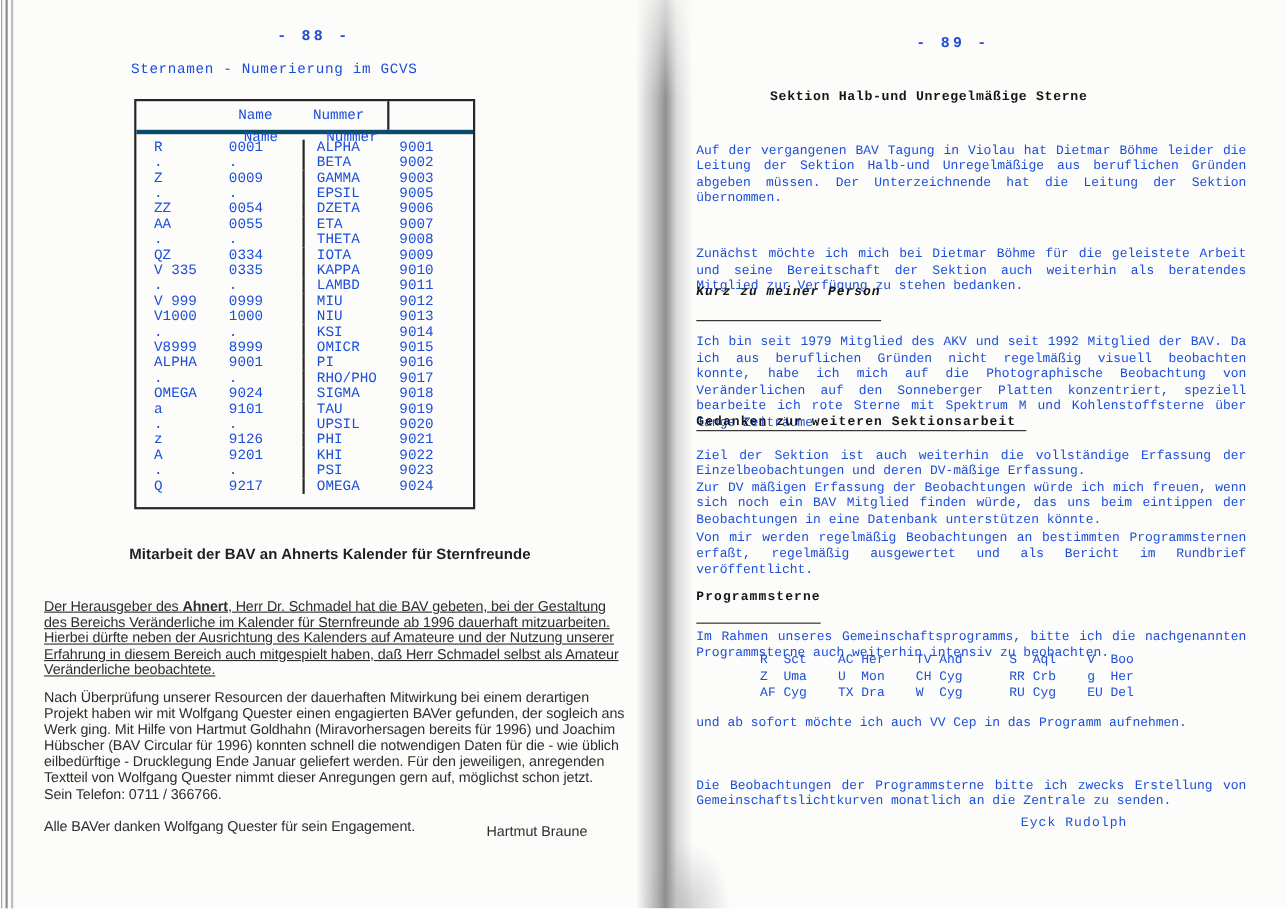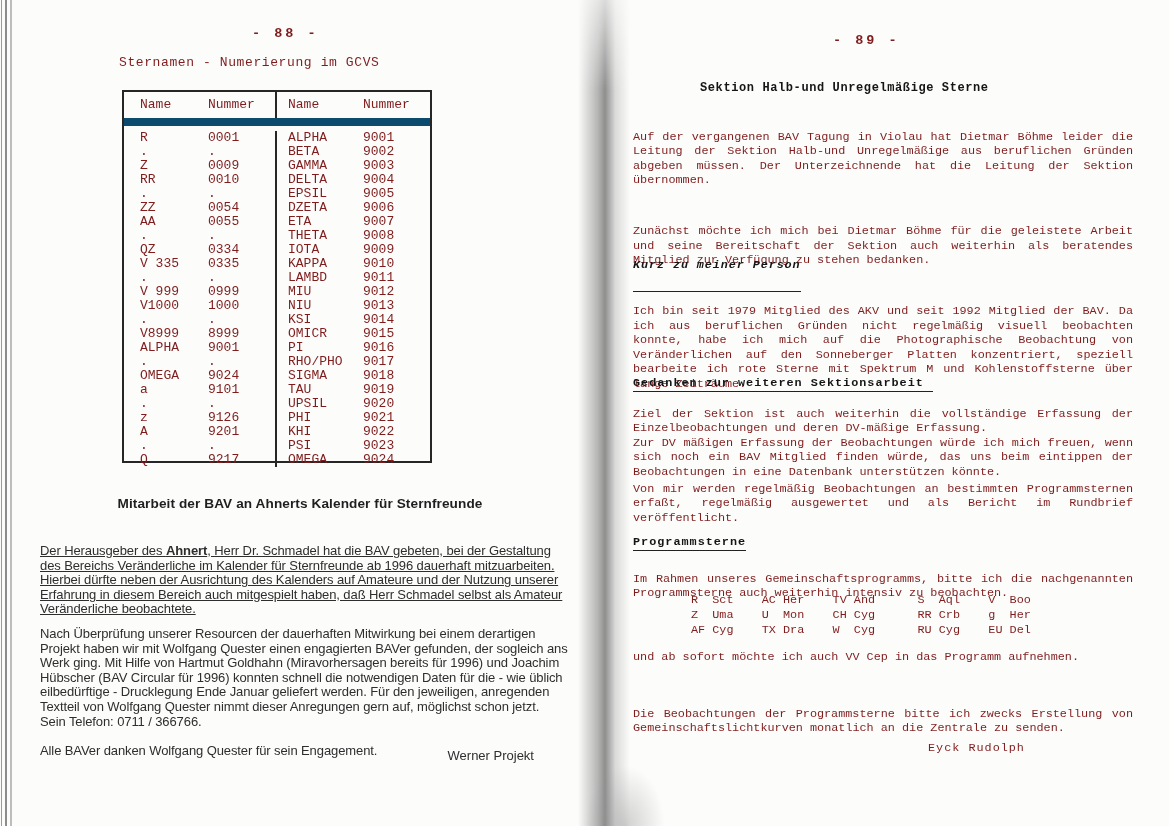--- a/index.html
+++ b/index.html
@@ -1,38 +1,38 @@
 <!DOCTYPE html>
 <html><head>
 <meta charset="utf-8">
 <style>
   html,body{margin:0;padding:0;}
   body{width:1169px;height:826px;position:relative;overflow:hidden;background:#ffffff;}
   .paper{position:absolute;inset:0;background:#fcfcfb;}
-  .mono{font-family:"Liberation Mono","DejaVu Sans Mono",monospace;color:#7f1d1d;}
+  .mono{font-family:"Liberation Mono","DejaVu Sans Mono",monospace;color:#1d4ed8;}
   .sans{font-family:"Liberation Sans","DejaVu Sans",sans-serif;color:#2e2e2e;}
   .abs{position:absolute;}
 
   
   .edge-line{position:absolute;top:0;height:826px;}
   .el1{left:1px;width:1px;background:#9a9a9a;}
   .el2{left:5px;width:2px;background:#8c8c8c;}
   .el3{left:10px;width:2px;background:#bdbdbd;}
   .gutter{position:absolute;left:578px;top:0;width:52px;height:826px;
     background:linear-gradient(90deg,rgba(110,110,110,0) 0%,rgba(95,95,95,0.45) 38%,rgba(75,75,75,0.62) 52%,rgba(120,120,120,0.25) 72%,rgba(120,120,120,0) 100%);
     -webkit-mask-image:linear-gradient(180deg,rgba(0,0,0,0.30) 0,#000 90px);
     mask-image:linear-gradient(180deg,rgba(0,0,0,0.30) 0,#000 90px);}
   .bottom-smudge{position:absolute;left:585px;top:765px;width:80px;height:61px;
     background:radial-gradient(ellipse at 50% 100%,rgba(140,140,140,0.40) 0%,rgba(140,140,140,0) 70%);}
 
   
   .p88-num{left:252px;top:26px;font-size:13.5px;letter-spacing:3px;font-weight:bold;}
   .p88-title{left:119px;top:55px;font-size:13px;letter-spacing:0.6px;}
   .gcvs{left:122px;top:90px;width:310px;height:373px;border:2px solid #262626;box-sizing:border-box;font-size:13px;}
-  .ghead{display:flex;height:26px;border-bottom:8px solid #0c4a6e;}
+  .ghead{display:flex;height:26px;align-items:center;border-bottom:4px solid #0c4a6e;flex-direction:column;}
   .gbody{padding-top:5px;}
   .grow{display:flex;height:14px;line-height:14px;}
   .half-l{display:flex;width:153px;border-right:2px solid #262626;box-sizing:border-box;flex:none;}
   .half-r{display:flex;flex:1;}
   .c1{padding-left:16px;width:68px;flex:none;box-sizing:content-box;}
   .c2{flex:none;}
   .c3{padding-left:11px;width:75px;flex:none;box-sizing:content-box;}
   .c4{flex:none;}
   .ghead .half-l,.ghead .half-r{height:100%;align-items:center;}
 
@@ -49,21 +49,21 @@
   .h89{font-weight:bold;color:#151515;}
   .p89-h1{left:700px;top:81px;font-size:12px;letter-spacing:0.6px;}
   .p89-p1{top:118px;}
   .p89-p2{top:190px;margin-top:34px;}
   .p89-h2{left:633px;top:258px;font-size:11.8px;letter-spacing:0.9px;border-bottom:1.4px solid #222;padding-bottom:19px;font-style:italic;}
   .p89-p3{top:280px;margin-top:24px;}
   .p89-h3{left:633px;top:376px;font-size:11.8px;letter-spacing:1px;border-bottom:1.4px solid #222;padding-bottom:1px;padding-right:9px;}
   .p89-p4a{top:395px;}
   .p89-p4b{top:424px;}
   .p89-p5{top:470px;}
-  .p89-h4{left:633px;top:535px;font-size:11.8px;letter-spacing:1px;border-bottom:1.4px solid #222;padding-bottom:1px;}
+  .p89-h4{left:633px;top:535px;font-size:11.8px;letter-spacing:1px;border-bottom:1.4px solid #222;padding-bottom:17px;}
   .p89-p6{top:560px;}
   .stars{left:691px;top:593px;font-size:11.8px;line-height:14.8px;}
   .star-line{white-space:pre;}
   .p89-p7{top:638px;}
   .p89-p8{top:695px;}
   .p89-sig{left:928px;top:741px;font-size:11.8px;letter-spacing:1px;}
 </style>
 </head>
 <body>
 
@@ -115,30 +115,20 @@
               <span class="c1">Z</span>
               <span class="c2">0009</span>
             </span>
             <span class="half-r">
               <span class="c3">GAMMA</span>
               <span class="c4">9003</span>
             </span>
           </div>
           <div class="grow">
             <span class="half-l">
-              <span class="c1">RR</span>
-              <span class="c2">0010</span>
-            </span>
-            <span class="half-r">
-              <span class="c3">DELTA</span>
-              <span class="c4">9004</span>
-            </span>
-          </div>
-          <div class="grow">
-            <span class="half-l">
               <span class="c1">.</span>
               <span class="c2">.</span>
             </span>
             <span class="half-r">
               <span class="c3">EPSIL</span>
               <span class="c4">9005</span>
             </span>
           </div>
           <div class="grow">
             <span class="half-l">
@@ -330,21 +320,21 @@
               <span class="c4">9024</span>
             </span>
           </div>
         </div>
     </div>
 
     <div class="abs sans a-head">Mitarbeit der BAV an Ahnerts Kalender für Sternfreunde</div>
     <p class="abs sans a-p a-p1"><span>Der Herausgeber des </span><b>Ahnert</b><span>, Herr Dr. Schmadel hat die BAV gebeten, bei der Gestaltung des Bereichs Veränderliche im Kalender für Sternfreunde ab 1996 dauerhaft mitzuarbeiten. Hierbei dürfte neben der Ausrichtung des Kalenders auf Amateure und der Nutzung unserer Erfahrung in diesem Bereich auch mitgespielt haben, daß Herr Schmadel selbst als Amateur Veränderliche beobachtete.</span></p>
     <p class="abs sans a-p a-p2">Nach Überprüfung unserer Resourcen der dauerhaften Mitwirkung bei einem derartigen Projekt haben wir mit Wolfgang Quester einen engagierten BAVer gefunden, der sogleich ans Werk ging. Mit Hilfe von Hartmut Goldhahn (Miravorhersagen bereits für 1996) und Joachim Hübscher (BAV Circular für 1996) konnten schnell die notwendigen Daten für die - wie üblich eilbedürftige - Drucklegung Ende Januar geliefert werden. Für den jeweiligen, anregenden Textteil von Wolfgang Quester nimmt dieser Anregungen gern auf, möglichst schon jetzt. Sein Telefon: 0711 / 366766.</p>
     <p class="abs sans a-p a-p3">Alle BAVer danken Wolfgang Quester für sein Engagement.</p>
-    <div class="abs sans a-sig">Werner Projekt</div>
+    <div class="abs sans a-sig">Hartmut Braune</div>
   </section>
 
   <section>
     <div class="abs mono p89-num">- 89 -</div>
     <div class="abs mono h89 p89-h1">Sektion Halb-und Unregelmäßige Sterne</div>
 
     <p class="abs mono p89 p89-p1">Auf der vergangenen BAV Tagung in Violau hat Dietmar Böhme leider die Leitung der Sektion Halb-und Unregelmäßige aus beruflichen Gründen abgeben müssen. Der Unterzeichnende hat die Leitung der Sektion übernommen.</p>
     <p class="abs mono p89 p89-p2">Zunächst möchte ich mich bei Dietmar Böhme für die geleistete Arbeit und seine Bereitschaft der Sektion auch weiterhin als beratendes Mitglied zur Verfügung zu stehen bedanken.</p>
 
     <div class="abs mono h89 p89-h2">Kurz zu meiner Person</div>

